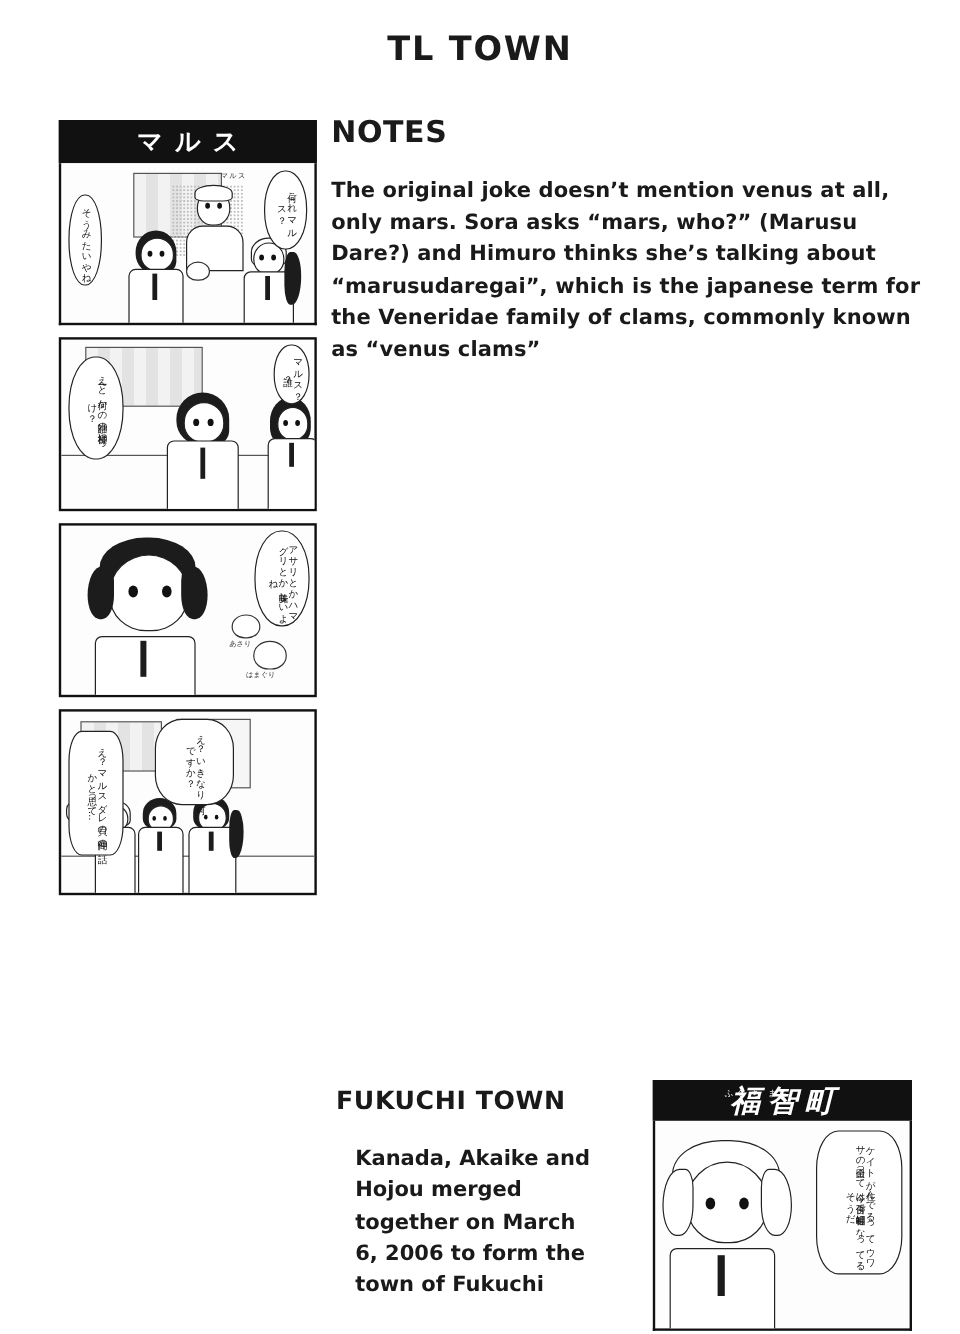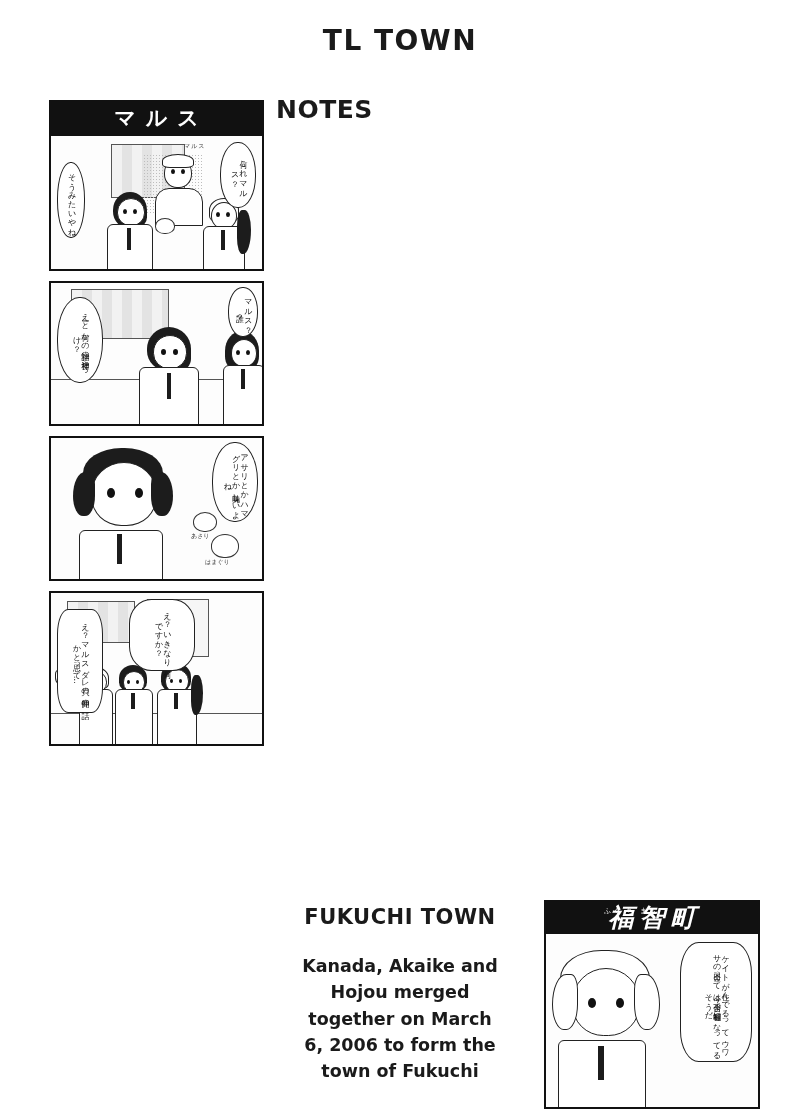--- a/index.html
+++ b/index.html
@@ -172,21 +172,21 @@
     letter-spacing: 0.1px;
     margin: 0;
   }
 
   
   .bottom-note {
     position: absolute;
     left: 280px;
     top: 905px;
     width: 240px;
-    text-align: center;
+    text-align: left;
   }
   .bottom-note h2 {
     font-size: 21px;
     font-weight: bold;
     margin: 0 0 24px 0;
     letter-spacing: 0.5px;
   }
   .bottom-note p {
     font-size: 17.5px;
     font-weight: bold;
@@ -342,20 +342,21 @@
       <div class="hair" style="left:140px; top:82px; width:12px; height:40px; border-radius:40% 50% 60% 40%;"></div>
     </div>
 
     <div class="bubble sq" style="left:78px; top:6px; width:66px; height:72px; border-radius:34%;">え？ いきなり 何ですか？</div>
     <div class="bubble sq" style="left:6px; top:16px; width:46px; height:104px; border-radius:24%;">え？ マルスダレ貝の 仲間の 話かと思って…</div>
   </div>
 </div>
 
 <div class="notes">
   <h1 class="note-heading">NOTES</h1>
+  <p class="note-body">The original joke doesn’t mention venus at all, only mars. Sora asks “mars, who?” (Marusu Dare?) and Himuro thinks she’s talking about “marusudaregai”, which is the japanese term for the Veneridae family of clams, commonly known as “venus clams”</p>
 </div>
 
 <div class="bottom-note">
   <h2>FUKUCHI TOWN</h2>
   <p>Kanada, Akaike and Hojou merged together on March 6, 2006 to form the town of Fukuchi</p>
 </div>
 
 <div class="bottom-panel">
   <div class="panel title-panel">
     <span class="furigana" style="left:58px; top:4px;">ふく ち まち</span>

